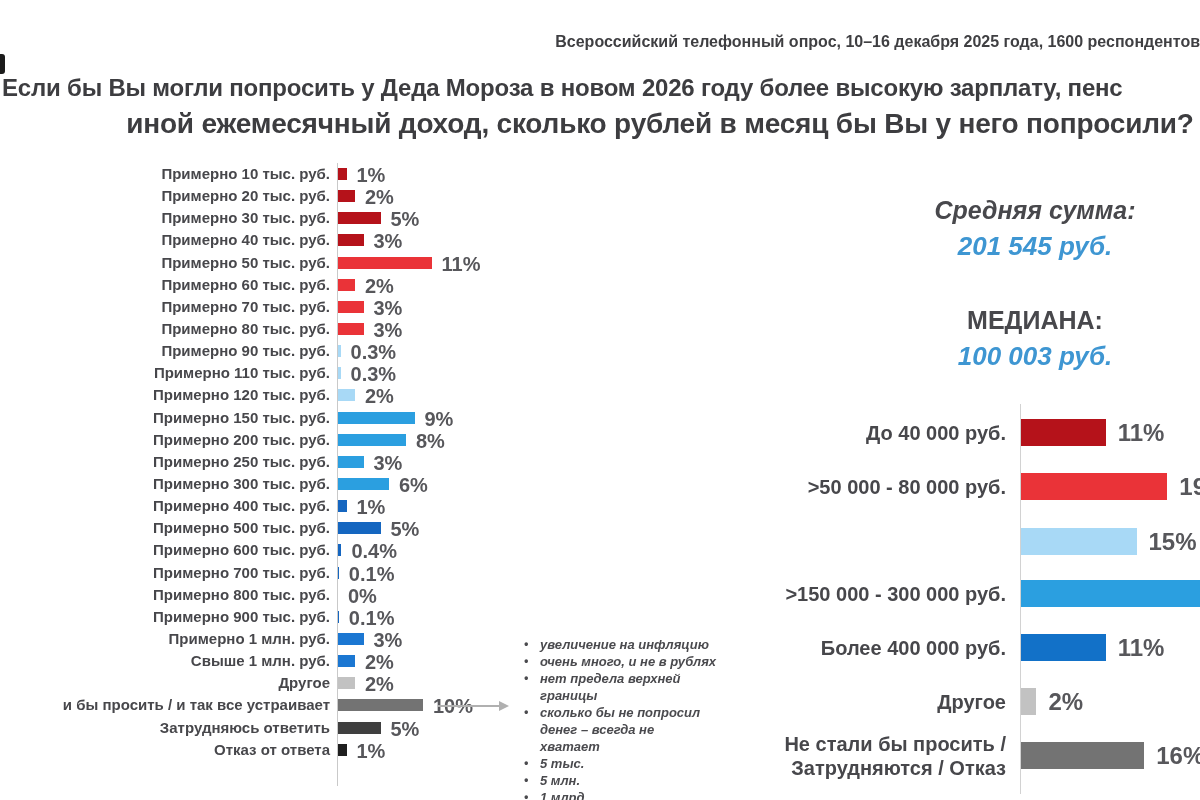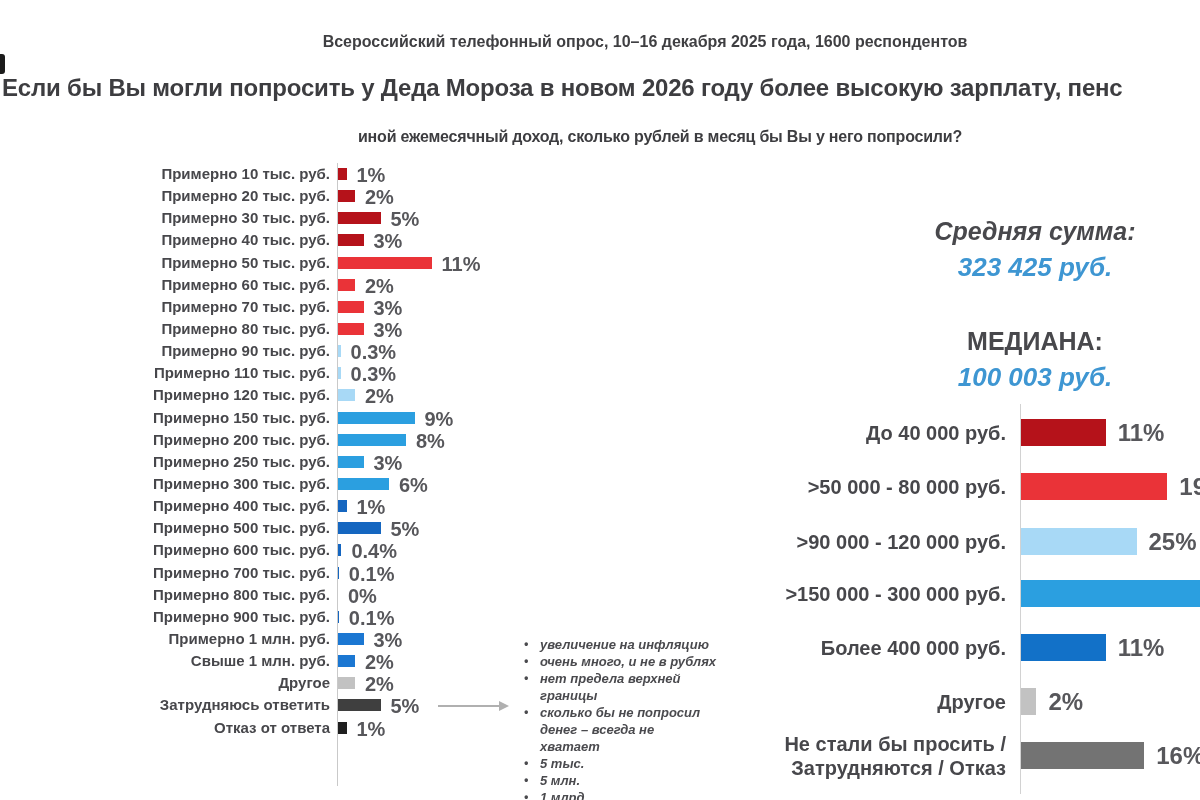--- a/index.html
+++ b/index.html
@@ -4,37 +4,37 @@
 <style>
   html,body{margin:0;padding:0;}
   body{
     width:1200px;height:800px;position:relative;overflow:hidden;
     background:#ffffff;
     font-family:"Liberation Sans", sans-serif;
   }
   
   .logo-sliver{position:absolute;left:0;top:54px;width:5px;height:20px;background:#1b1b1b;border-radius:0 3px 3px 0;}
   
-  .survey-note{position:absolute;left:90px;top:33px;width:1110px;text-align:center;
+  .survey-note{position:absolute;left:90px;top:33px;width:1110px;text-align:right;
     font-size:16px;font-weight:700;color:#3f3f42;}
   .title-line1{position:absolute;left:2px;top:74px;white-space:nowrap;
     font-size:24px;font-weight:700;color:#3d3d40;letter-spacing:-0.2px;}
   .title-line2{position:absolute;left:120px;top:108px;width:1080px;text-align:center;
-    font-size:16px;font-weight:700;color:#3d3d40;letter-spacing:-0.2px;margin-top:20px;}
+    font-size:28px;font-weight:700;color:#3d3d40;letter-spacing:-0.2px;}
   
   .left-chart{position:absolute;left:0;top:163px;width:700px;}
   .left-axis{position:absolute;left:337px;top:163px;width:1px;height:623px;background:#c9c9c9;}
   .lrow{position:relative;height:22.15px;padding-left:12px;}
   .llabel{position:absolute;left:-210px;width:540px;text-align:right;
     font-size:15px;font-weight:700;line-height:22px;color:#47474b;white-space:nowrap;}
   .lbar{position:absolute;left:338px;top:5px;height:12px;}
   .lval{position:absolute;top:2px;font-size:20px;font-weight:600;line-height:20px;color:#57575b;white-space:nowrap;}
   
   .stats{position:absolute;left:870px;top:196px;width:330px;text-align:center;}
-  .stat-label{font-size:25px;font-weight:700;color:#48484c;margin-top:21px;}
+  .stat-label{font-size:25px;font-weight:700;color:#48484c;}
   .stat-label.italic{font-style:italic;}
   .stat-value{font-size:26px;font-weight:700;font-style:italic;color:#3e96d2;margin-top:6px;}
   .stat-gap{margin-top:44px;}
   
   .right-axis{position:absolute;left:1020px;top:404px;width:1px;height:390px;background:#d2d2d2;}
   .rrow{position:absolute;left:0;width:1184px;height:27px;}
   .rlabel{position:absolute;left:686px;width:320px;text-align:right;top:50%;transform:translateY(-50%);
     font-size:20px;font-weight:700;line-height:24px;color:#47474b;white-space:pre-line;}
   .rbar{position:absolute;left:1021px;top:0;height:27px;}
   .rval{position:absolute;top:50%;transform:translateY(-50%);
@@ -174,54 +174,58 @@
       <div class="llabel">Свыше 1 млн. руб.</div>
       <div class="lbar" style="width: 17px; background: rgb(27, 119, 210);"></div>
       <div class="lval" style="left: 365px;">2%</div>
     </div>
     <div class="lrow">
       <div class="llabel">Другое</div>
       <div class="lbar" style="width: 17px; background: rgb(194, 194, 194);"></div>
       <div class="lval" style="left: 365px;">2%</div>
     </div>
     <div class="lrow">
+      <div class="llabel">и бы просить / и так все устраивает</div>
+      <div class="lbar" style="width: 85px; background: rgb(115, 115, 115);"></div>
+      <div class="lval" style="left: 433px;">10%</div>
+    </div>
+    <div class="lrow">
       <div class="llabel">Затрудняюсь ответить</div>
       <div class="lbar" style="width: 42.5px; background: rgb(63, 63, 63);"></div>
       <div class="lval" style="left: 390.5px;">5%</div>
     </div>
     <div class="lrow">
       <div class="llabel">Отказ от ответа</div>
       <div class="lbar" style="width: 8.5px; background: rgb(31, 31, 31);"></div>
       <div class="lval" style="left: 356.5px;">1%</div>
     </div>
   </div>
 
 <div class="stats">
   <div class="stat-label italic">Средняя сумма:</div>
-  <div class="stat-value">323 425 руб.</div>
+  <div class="stat-value">201 545 руб.</div>
   <div class="stat-label stat-gap">МЕДИАНА:</div>
   <div class="stat-value">100 003 руб.</div>
 </div>
 
 <div class="right-axis"></div>
 <div id="right-chart">
     <div class="rrow" style="top: 419px;">
       <div class="rlabel">До 40 000 руб.</div>
       <div class="rbar" style="width: 84.7px; background: rgb(181, 18, 26);"></div>
       <div class="rval" style="left: 1117.7px;">11%</div>
     </div>
     <div class="rrow" style="top: 473px;">
       <div class="rlabel">&gt;50 000 - 80 000 руб.</div>
       <div class="rbar" style="width: 146.3px; background: rgb(234, 51, 56);"></div>
       <div class="rval" style="left: 1179.3px;">19%</div>
     </div>
     <div class="rrow" style="top: 528px;">
-      <div class="rlabel">&gt;90 000 - 120 000 руб.</div>
       <div class="rbar" style="width: 115.5px; background: rgb(168, 217, 246);"></div>
-      <div class="rval" style="left: 1148.5px;">25%</div>
+      <div class="rval" style="left: 1148.5px;">15%</div>
     </div>
     <div class="rrow" style="top: 580px;">
       <div class="rlabel">&gt;150 000 - 300 000 руб.</div>
       <div class="rbar" style="width: 200.2px; background: rgb(43, 159, 224);"></div>
       <div class="rval" style="left: 1233.2px;"></div>
     </div>
     <div class="rrow" style="top: 634px;">
       <div class="rlabel">Более 400 000 руб.</div>
       <div class="rbar" style="width: 84.7px; background: rgb(18, 113, 200);"></div>
       <div class="rval" style="left: 1117.7px;">11%</div>

